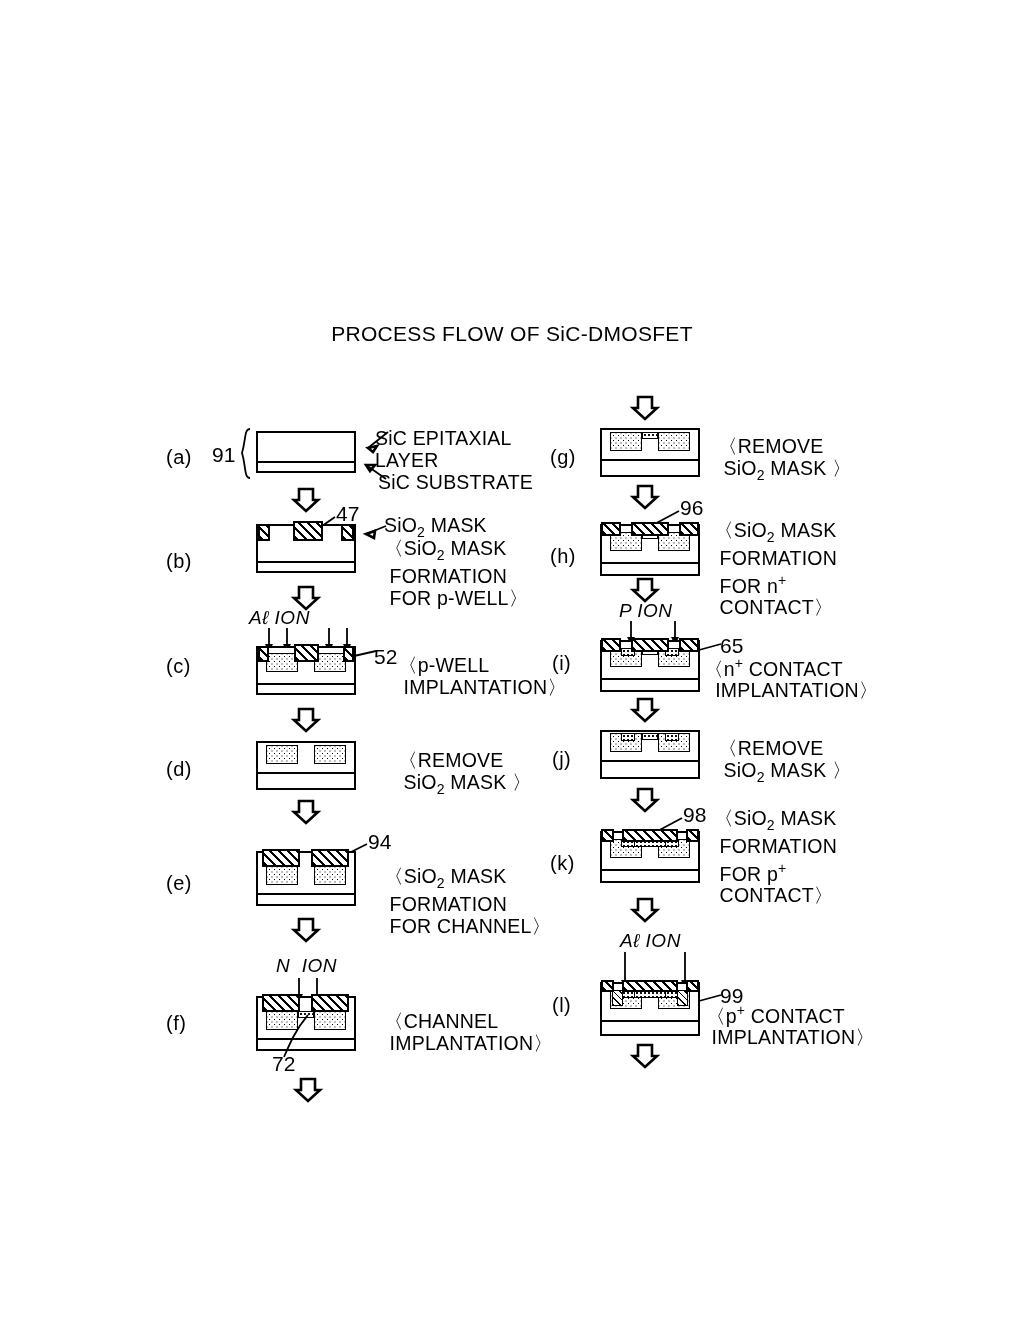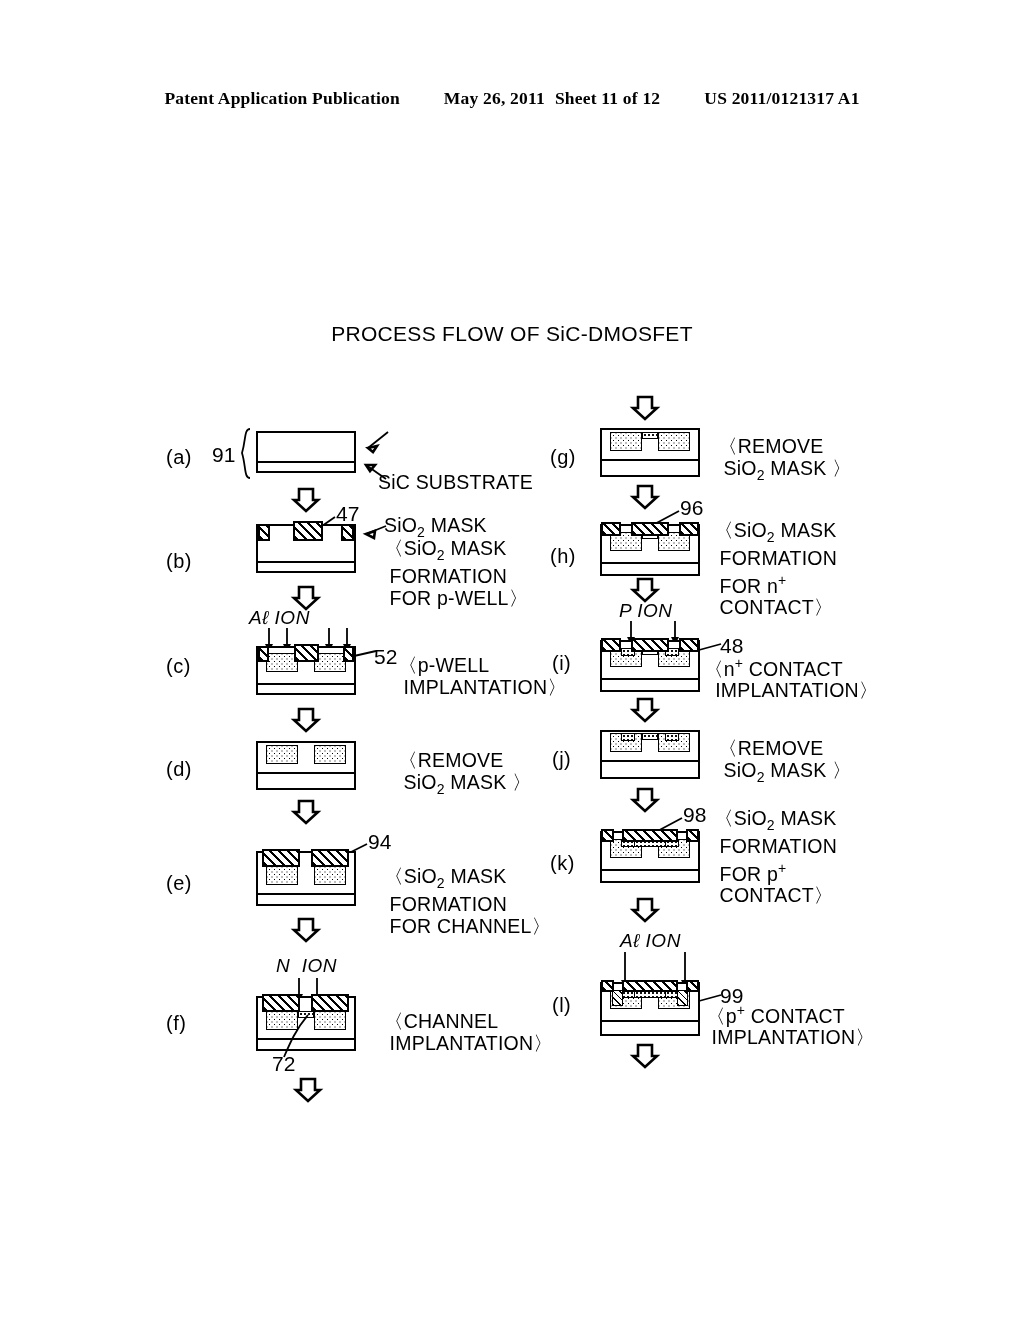--- a/index.html
+++ b/index.html
@@ -82,45 +82,41 @@
   }
   svg{display:block;overflow:visible;}
   .ln{stroke:#000;stroke-width:1.8;fill:none;}
   .ln3{stroke:#000;stroke-width:2.6;fill:none;}
 </style>
 </head>
 <body>
 
 <div class="page">
 
-  <div class="hdr">
-    <span class="h1">Patent Application Publication</span>
-    <span class="h2">May 26, 2011</span>
-    <span class="h3">Sheet 11 of 12</span>
-    <span class="h4">US 2011/0121317 A1</span>
-  </div>
 
   <div class="subtitle">PROCESS FLOW OF SiC-DMOSFET</div>
 
   <div class="abs steplabel" style="left:166px;top:446px;">(a)</div>
   <div class="abs refnum" style="left:212px;top:443px;">91</div>
 
   <svg class="abs" style="left:236px;top:428px;" width="18" height="52">
     <path class="ln" d="M14 1 C8 1 10 12 6 25 C10 38 8 50 14 50"></path>
   </svg>
 
   <div class="wafer">
     <div class="wbox" style="left:256px;top:431px;width:100px;height:42px;"></div>
     <div class="wline" style="left:256px;top:461px;width:100px;"></div>
   </div>
 
   <svg class="abs" style="left:352px;top:428px;" width="40" height="48">
     <path class="ln" d="M36 4 L16 20"></path>
     <path class="ln3" d="M16 20 l9 -2 l-4 6 z" fill="#000"></path>
   </svg>
+  <div class="abs caption" style="left:375px;top:427px;line-height:22px;">SiC EPITAXIAL
+LAYER</div>
 
   <svg class="abs" style="left:352px;top:455px;" width="44" height="32">
     <path class="ln" d="M34 24 L14 10"></path>
     <path class="ln3" d="M14 10 l9 0 l-5 6 z" fill="#000"></path>
   </svg>
   <div class="abs caption" style="left:378px;top:472px;">SiC SUBSTRATE</div>
 
   <svg class="abs darrow" style="left:293px;top:488px;" viewBox="0 0 26 24">
     <path class="ln3" d="M6 1 L20 1 L20 12 L25 12 L13 23 L1 12 L6 12 Z" fill="#fff"></path>
   </svg>
@@ -323,21 +319,21 @@
     <div class="chan" style="left:621px;top:648px;width:14px;height:8px;"></div>
     <div class="chan" style="left:665px;top:648px;width:14px;height:8px;"></div>
     <div class="hatch" style="left:601px;top:638px;width:20px;height:14px;"></div>
     <div class="hatch" style="left:631px;top:638px;width:38px;height:14px;"></div>
     <div class="hatch" style="left:679px;top:638px;width:20px;height:14px;"></div>
   </div>
 
   <svg class="abs" style="left:697px;top:640px;" width="28" height="16">
     <path class="ln" d="M2 10 L24 4"></path>
   </svg>
-  <div class="abs refnum" style="left:720px;top:634px;">48</div>
+  <div class="abs refnum" style="left:720px;top:634px;">65</div>
   <div class="abs caption" style="left:704px;top:653px;">〈n<sup style="font-size:0.72em">+</sup> CONTACT
   IMPLANTATION〉</div>
 
   <svg class="abs darrow" style="left:632px;top:698px;" viewBox="0 0 26 24">
     <path class="ln3" d="M6 1 L20 1 L20 12 L25 12 L13 23 L1 12 L6 12 Z" fill="#fff"></path>
   </svg>
 
   <div class="abs steplabel" style="left:552px;top:748px;">(j)</div>
 
   <div class="wafer">

